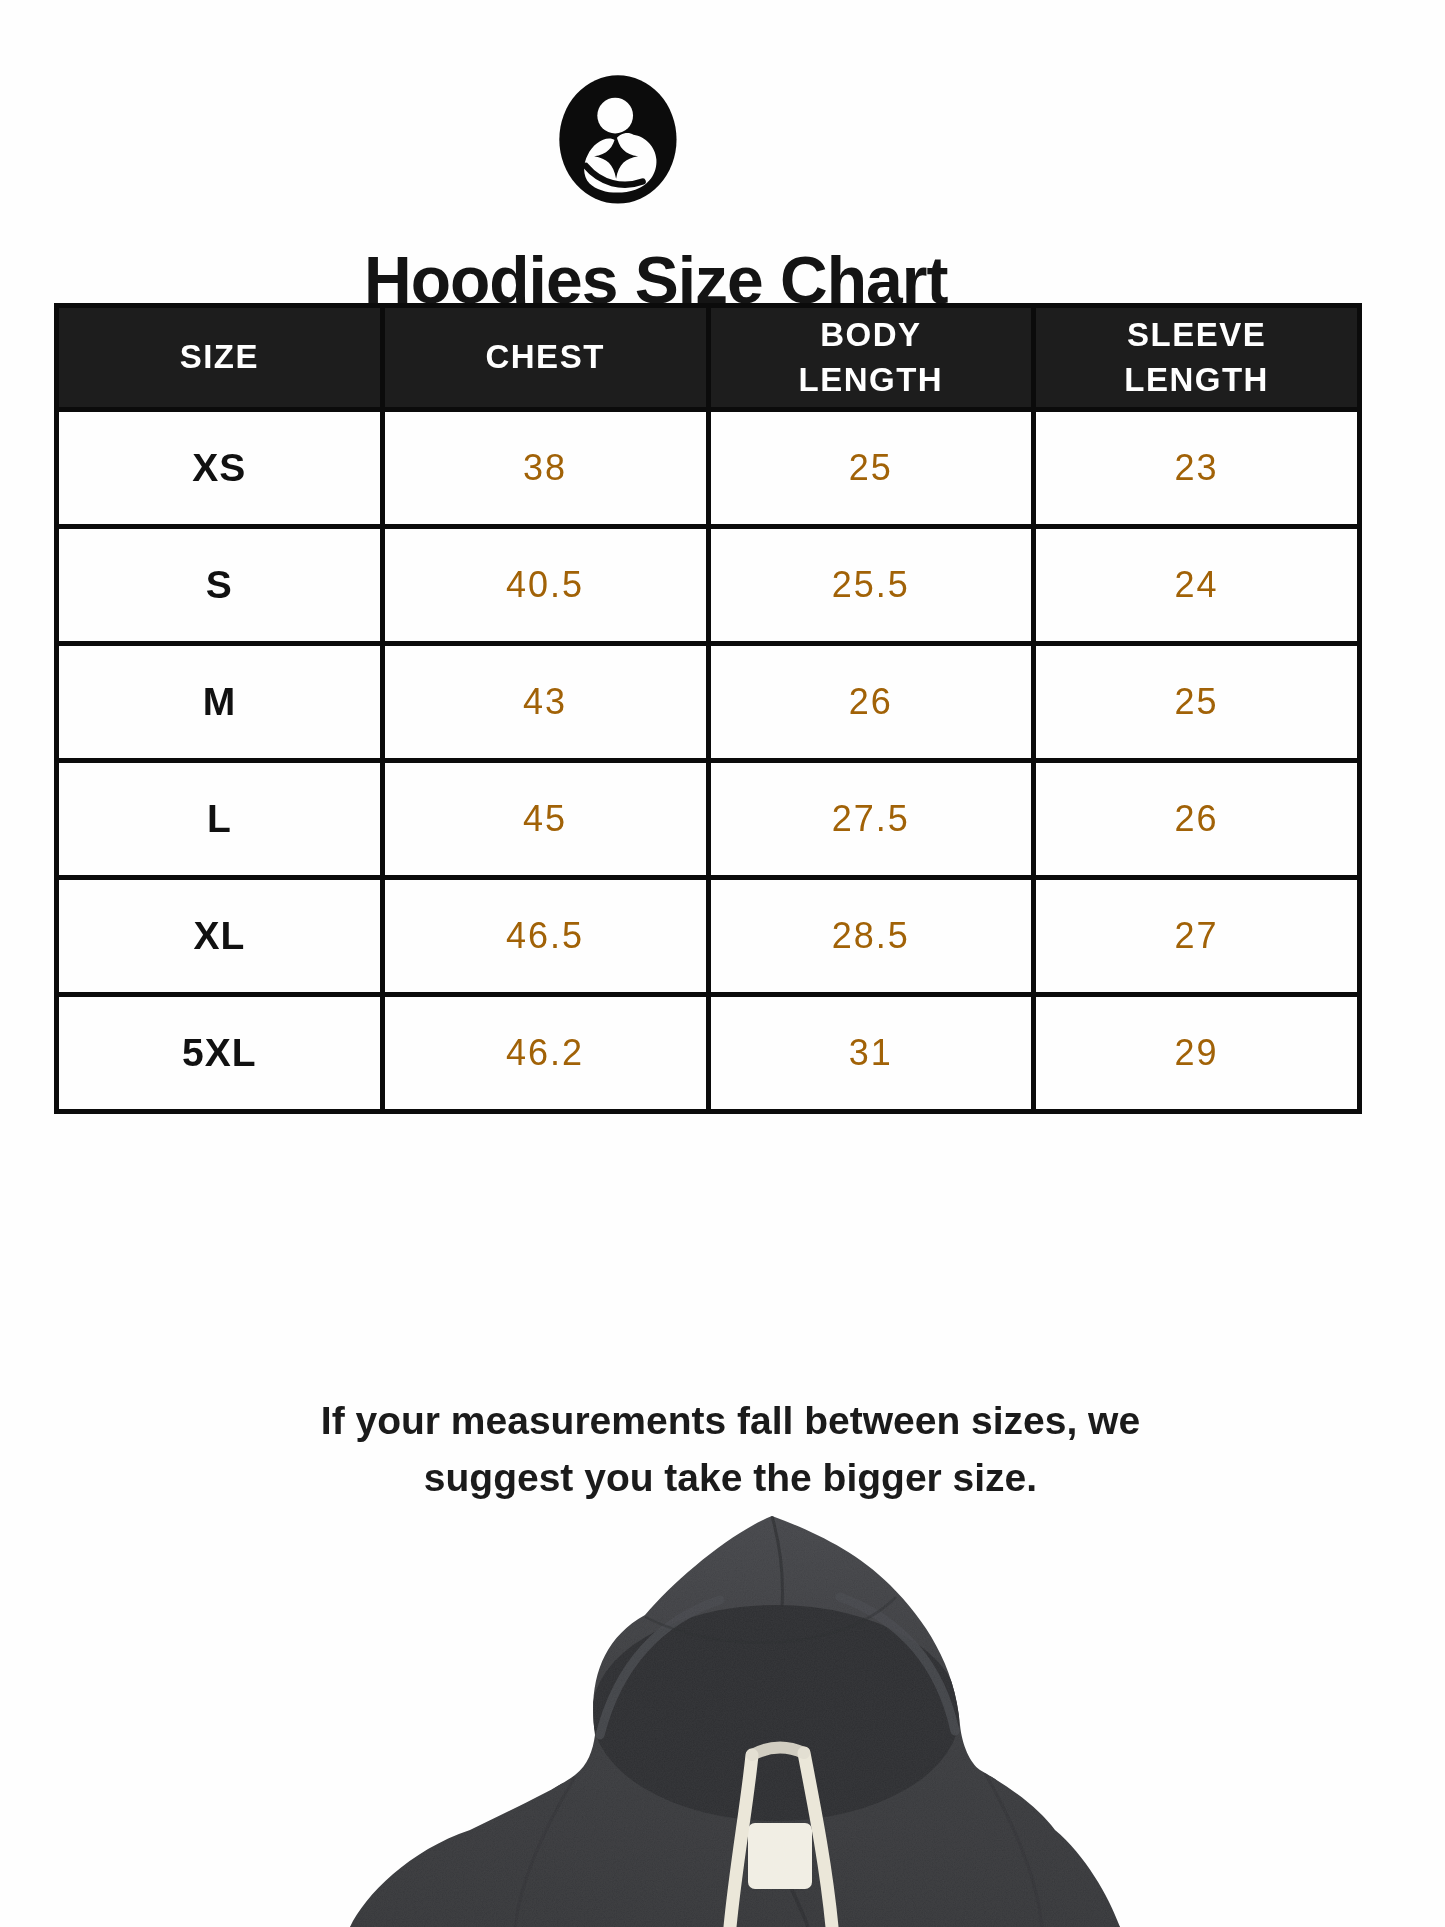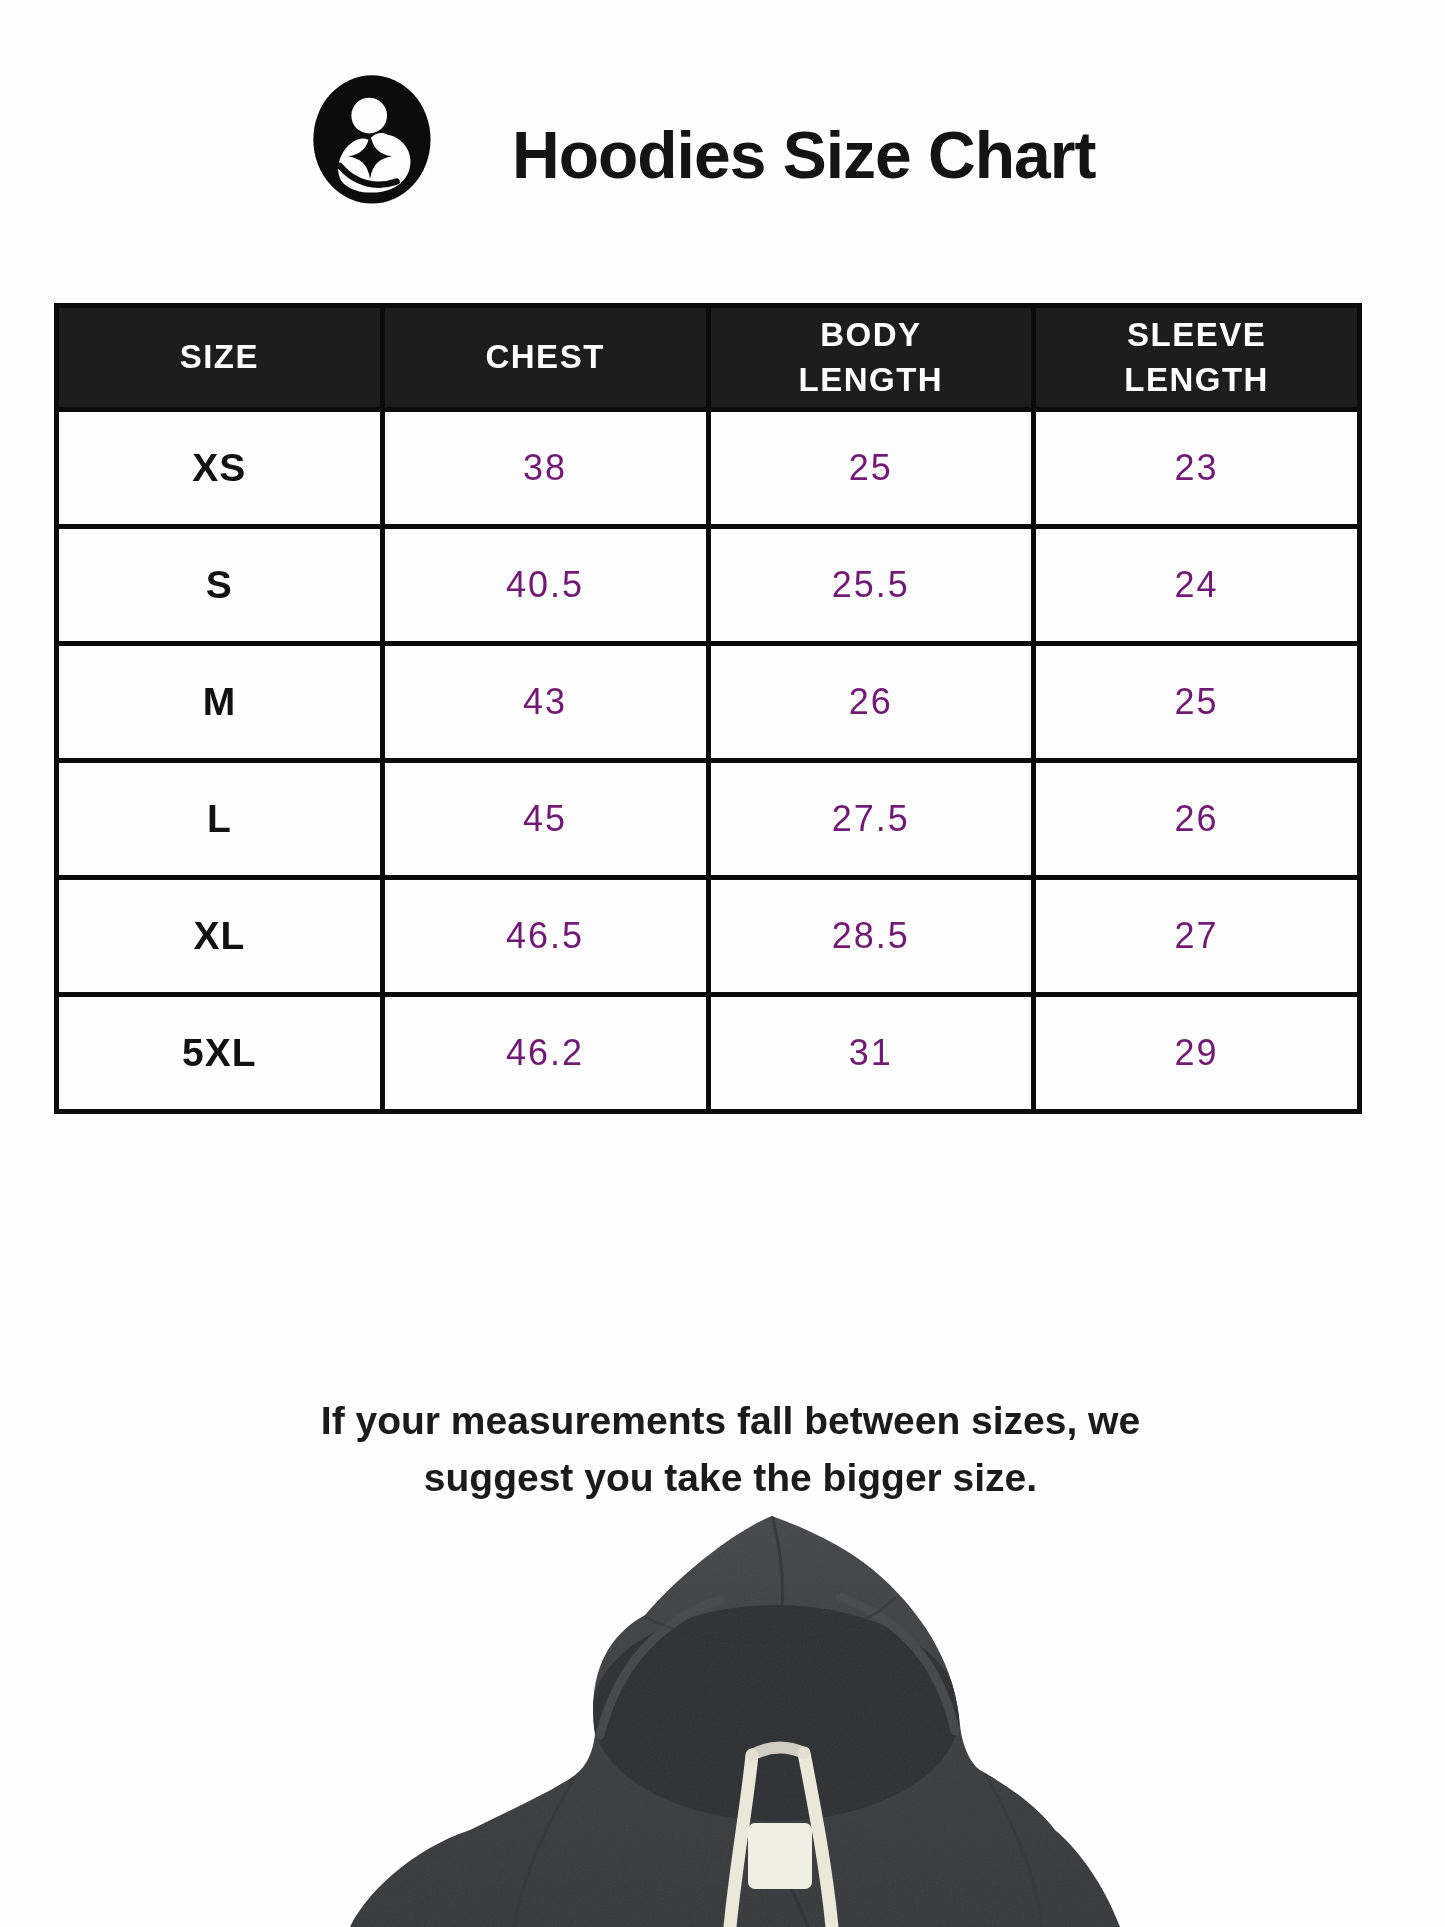--- a/index.html
+++ b/index.html
@@ -7,21 +7,21 @@
   body {
     width:1445px; height:1927px;
     position:relative; overflow:hidden;
     background:#fefefe;
     font-family:"Liberation Sans", sans-serif;
   }
 
   
   .brand {
     position:absolute; left:308px; top:68px; height:174px;
-    display:flex; align-items:center;
+    display:flex; align-items:center;flex-direction:column;
   }
   .brand .logo svg { width:148px; height:174px; display:block; }
   .brand h1 {
     margin:0 0 0 56px;
     font-size:66px; font-weight:700; letter-spacing:-1px;
     color:#141414; white-space:nowrap;
   }
 
   
   table.size-chart {
@@ -36,21 +36,21 @@
   .size-chart th {
     background:#1d1d1d; color:#ffffff;
     height:104px;
     font-size:33px; font-weight:700; letter-spacing:1.5px;
     line-height:1.35;
     white-space:pre-line;
   }
   .size-chart td {
     height:117px;
     font-size:36px; font-weight:400; letter-spacing:2px;
-    color:#701a75; background:#fefefe;
+    color:#a16207; background:#fefefe;
   }
   .size-chart td.size-cell {
     font-size:39px; font-weight:700; letter-spacing:1px; color:#111111;
   }
 
   
   .note {
     position:absolute; top:1384px; left:0; width:100%;
     margin:8px; text-align:center;
     font-size:39px; font-weight:700; line-height:57px;

